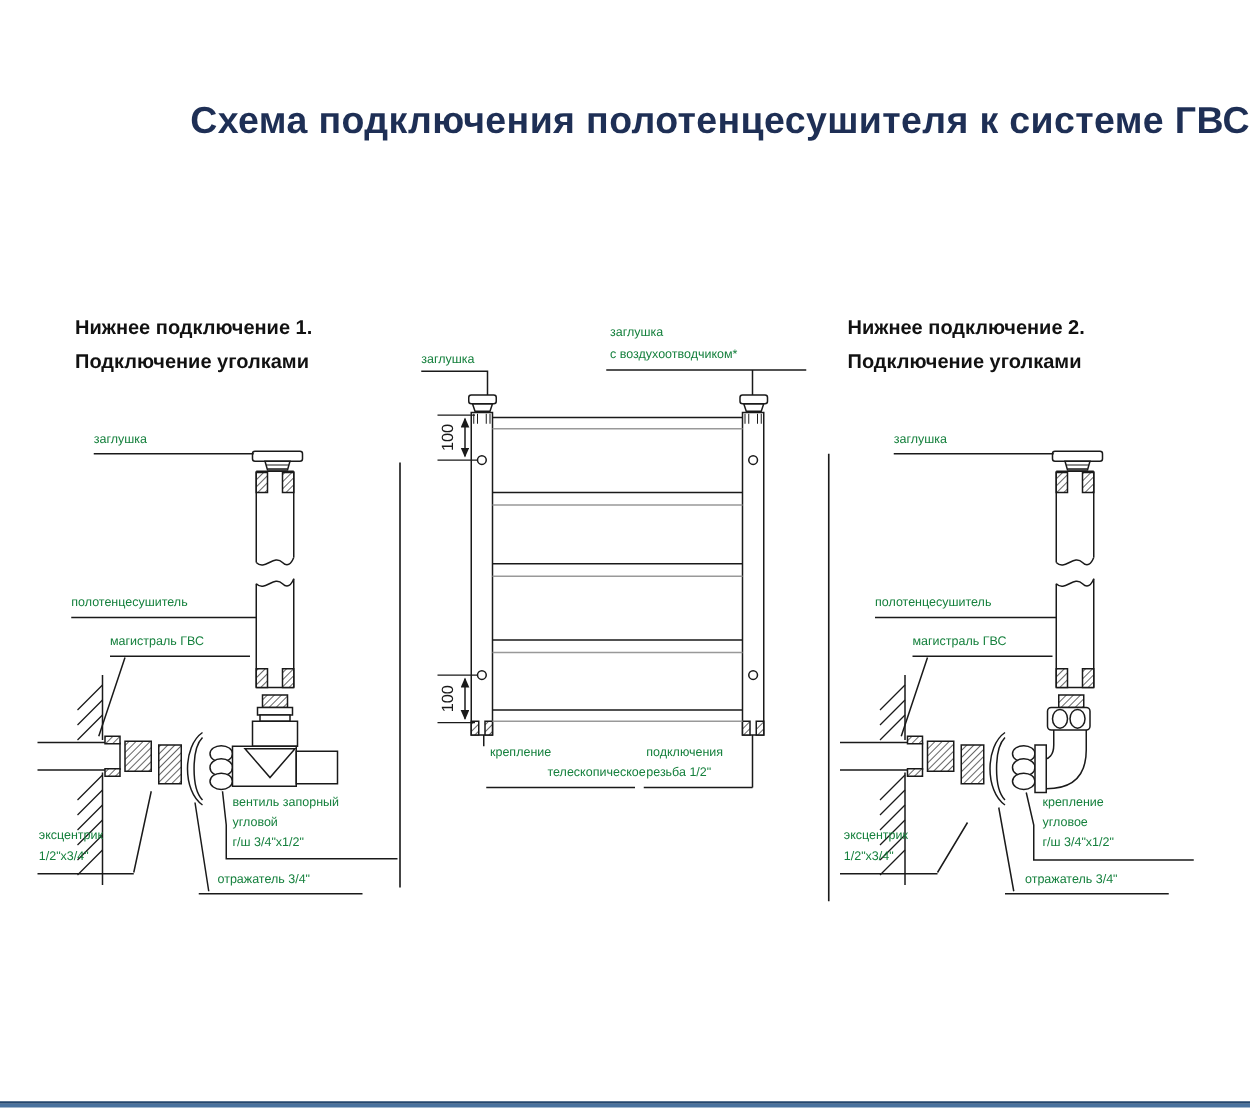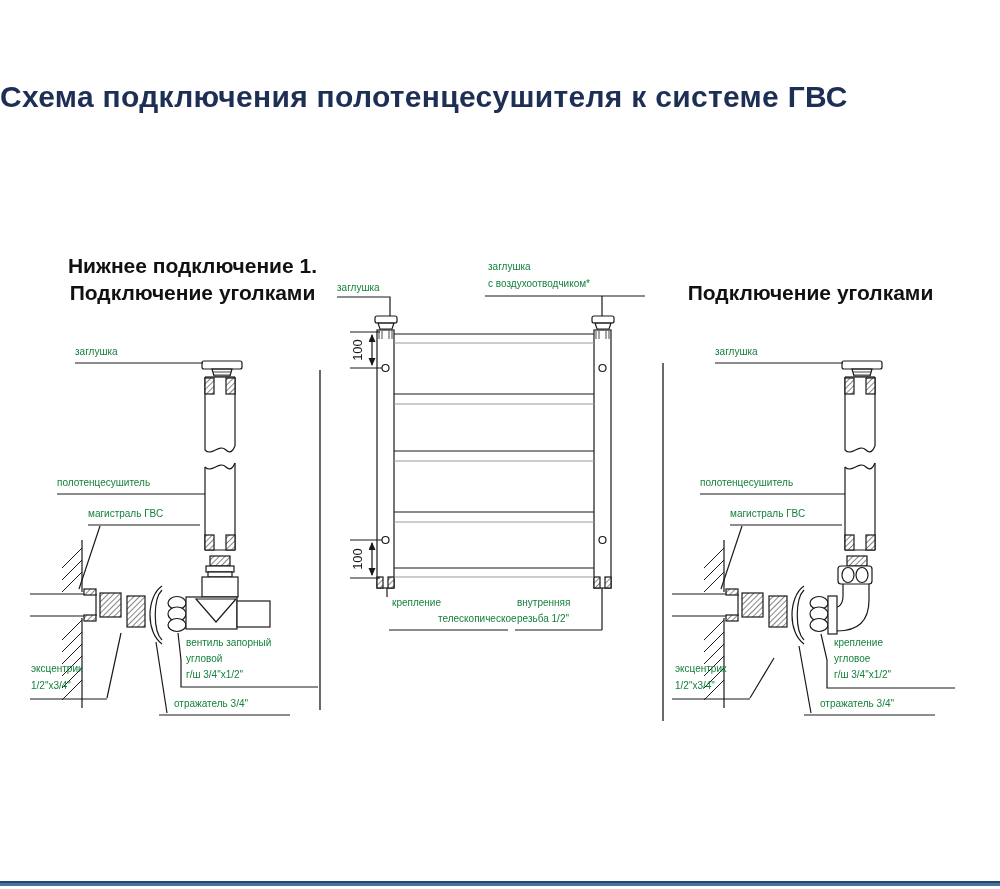--- a/index.html
+++ b/index.html
@@ -1,20 +1,20 @@
 <!DOCTYPE html>
 <html><head>
 <meta charset="utf-8">
 <style>
   html,body{margin:0;padding:0;background:#fff;}
   .page{position:relative;width:1000px;height:889px;background:#ffffff;
         font-family:"Liberation Sans",sans-serif;overflow:hidden;}
-  .title{position:absolute;left:0;top:80px;width:1000px;text-align:left;
+  .title{position:absolute;left:0;top:80px;width:1000px;text-align:right;
          font-size:30px;font-weight:bold;color:#1e2f55;letter-spacing:.3px;}
-  .hdr{position:absolute;width:265px;text-align:center;font-size:21px;
+  .hdr{position:absolute;width:265px;font-size:16px;
        font-weight:bold;color:#111;white-space:nowrap;}
   .lbl{position:absolute;font-size:10px;color:#15803d;white-space:nowrap;line-height:1;}
   .dim{position:absolute;width:30px;height:14px;font-size:13px;color:#1a1a1a;
        text-align:center;transform:rotate(-90deg);transform-origin:center;line-height:1;}
   svg.art{position:absolute;left:0;top:0;}
   .footer-dark{position:absolute;left:0;top:881px;width:1000px;height:2px;background:#24476e;}
   .footer-blue{position:absolute;left:0;top:883px;width:1000px;height:3px;background:#49729e;}
 </style>
 </head>
 <body>
@@ -174,40 +174,41 @@
       <ellipse cx="848" cy="575" rx="6" ry="7.5" fill="#fff"></ellipse>
       <ellipse cx="862" cy="575" rx="6" ry="7.5" fill="#fff"></ellipse>
     </g>
   </svg>
 
   <div class="title">Схема подключения полотенцесушителя к системе ГВС</div>
 
   <div class="hdr" style="left:60px;top:254px;">Нижнее подключение 1.</div>
   <div class="hdr" style="left:60px;top:281px;">Подключение уголками</div>
 
+  <div class="hdr" style="left:678px;top:254px;">Нижнее подключение 2.</div>
   <div class="hdr" style="left:678px;top:281px;">Подключение уголками</div>
 
   <div class="lbl" style="left:75px;top:347px;">заглушка</div>
   <div class="lbl" style="left:57px;top:478px;">полотенцесушитель</div>
   <div class="lbl" style="left:88px;top:509px;">магистраль ГВС</div>
   <div class="lbl" style="left:31px;top:664px;">эксцентрик</div>
   <div class="lbl" style="left:31px;top:681px;">1/2"x3/4"</div>
   <div class="lbl" style="left:186px;top:638px;">вентиль запорный</div>
   <div class="lbl" style="left:186px;top:654px;text-align:center;">угловой</div>
   <div class="lbl" style="left:186px;top:670px;">г/ш 3/4"x1/2"</div>
   <div class="lbl" style="left:174px;top:699px;">отражатель 3/4"</div>
 
   <div class="lbl" style="left:337px;top:283px;">заглушка</div>
   <div class="lbl" style="left:488px;top:262px;">заглушка</div>
   <div class="lbl" style="left:488px;top:279px;">с воздухоотводчиком*</div>
   <div class="dim" style="left:343px;top:343px;">100</div>
   <div class="dim" style="left:343px;top:552px;">100</div>
   <div class="lbl" style="left:392px;top:598px;">крепление</div>
   <div class="lbl" style="left:392px;top:614px;margin-left:46px;">телескопическое</div>
-  <div class="lbl" style="left:517px;top:598px;">внутренняя</div>
+  <div class="lbl" style="left:517px;top:598px;">подключения</div>
   <div class="lbl" style="left:517px;top:614px;">резьба 1/2"</div>
 
   <div class="lbl" style="left:715px;top:347px;">заглушка</div>
   <div class="lbl" style="left:700px;top:478px;">полотенцесушитель</div>
   <div class="lbl" style="left:730px;top:509px;">магистраль ГВС</div>
   <div class="lbl" style="left:675px;top:664px;">эксцентрик</div>
   <div class="lbl" style="left:675px;top:681px;">1/2"x3/4"</div>
   <div class="lbl" style="left:834px;top:638px;">крепление</div>
   <div class="lbl" style="left:834px;top:654px;">угловое</div>
   <div class="lbl" style="left:834px;top:670px;">г/ш 3/4"x1/2"</div>

